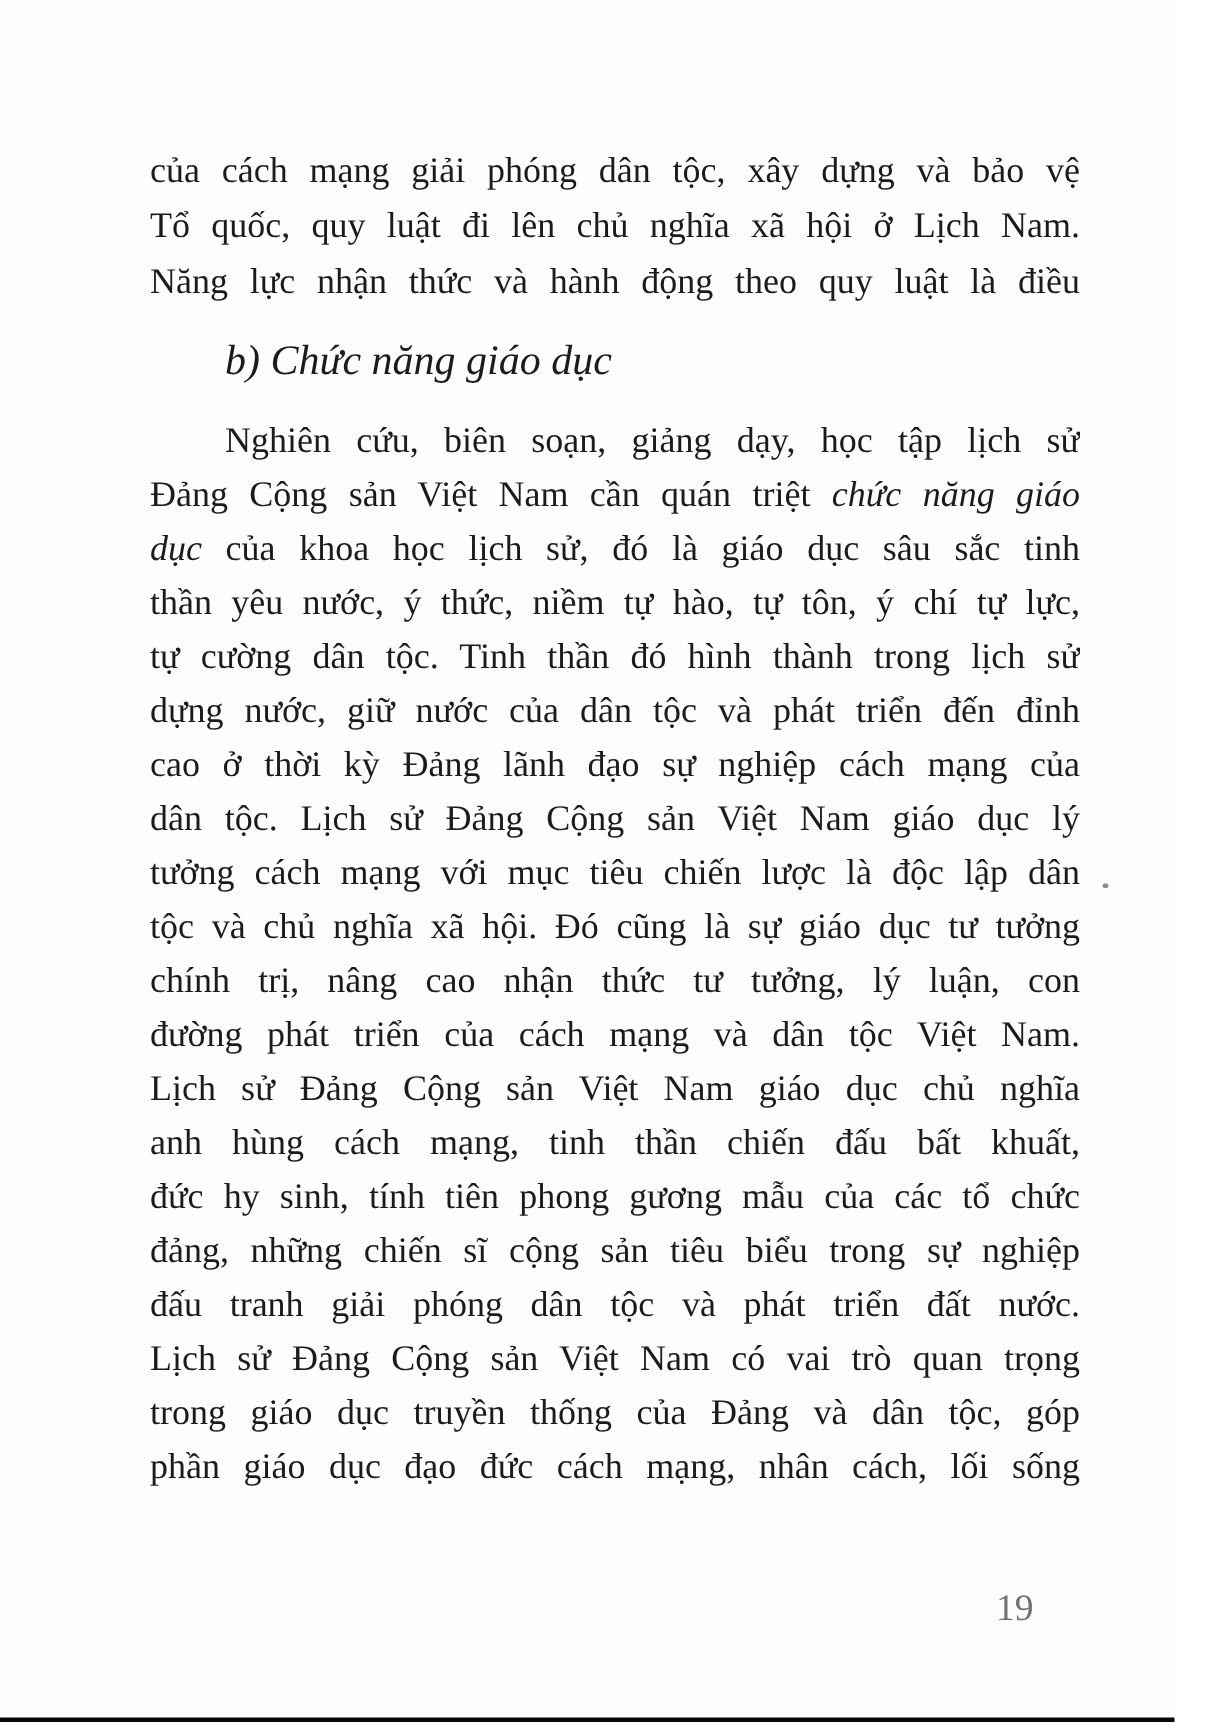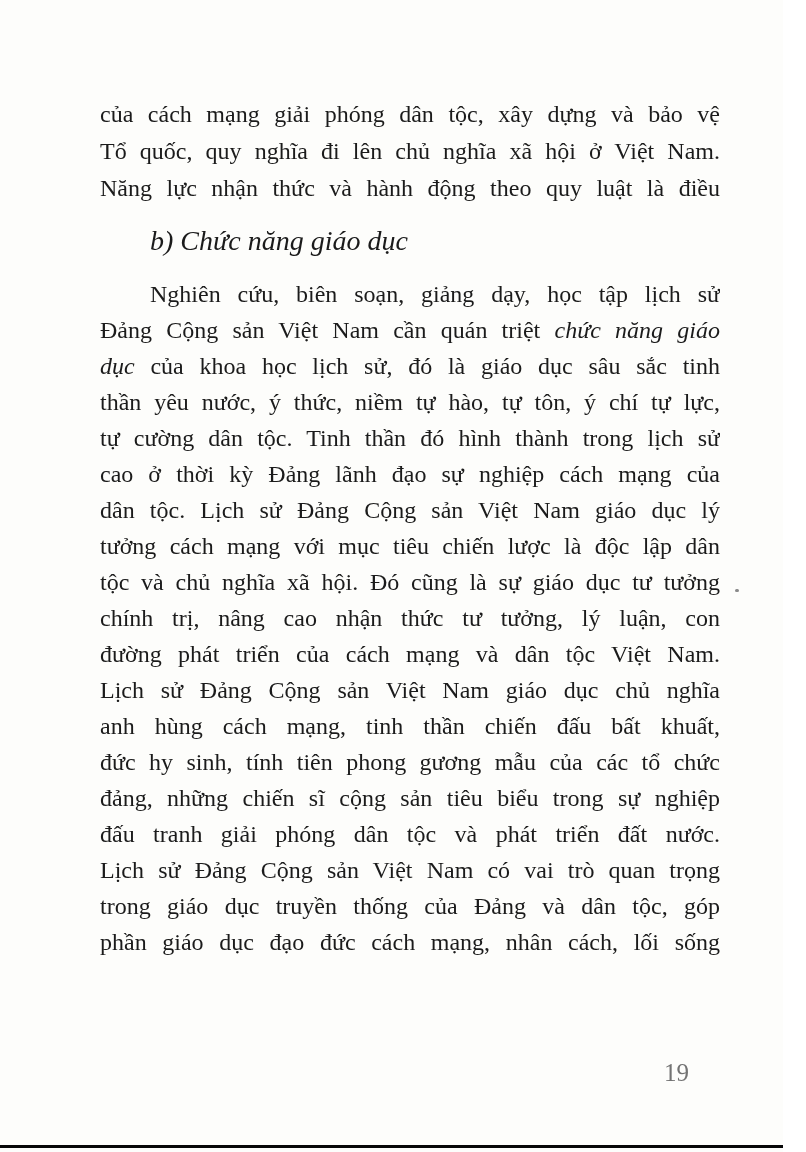--- a/index.html
+++ b/index.html
@@ -90,32 +90,33 @@
 </style>
 </head>
 <body>
 
 <div class="page">
 
   <div class="text-block">
 
     <div class="para para-1">
         <div class="line"><span>của cách mạng giải phóng dân tộc, xây dựng và bảo vệ</span></div>
-        <div class="line"><span>Tổ quốc, quy nghĩa đi lên chủ nghĩa xã hội ở Việt Nam.</span></div>
+        <div class="line"><span>Tổ quốc, quy luật đi lên chủ nghĩa xã hội ở Lịch Nam.</span></div>
         <div class="line"><span>Năng lực nhận thức và hành động theo quy luật là điều</span></div>
       </div>
 
     <div class="section-heading">b) Chức năng giáo dục</div>
 
     <div class="para para-2">
         <div class="line indent"><span>Nghiên cứu, biên soạn, giảng dạy, học tập lịch sử</span></div>
         <div class="line"><span>Đảng Cộng sản Việt Nam cần quán triệt </span><span class="italic">chức năng giáo</span></div>
         <div class="line"><span class="italic">dục</span><span> của khoa học lịch sử, đó là giáo dục sâu sắc tinh</span></div>
         <div class="line"><span>thần yêu nước, ý thức, niềm tự hào, tự tôn, ý chí tự lực,</span></div>
         <div class="line"><span>tự cường dân tộc. Tinh thần đó hình thành trong lịch sử</span></div>
+        <div class="line"><span>dựng nước, giữ nước của dân tộc và phát triển đến đỉnh</span></div>
         <div class="line"><span>cao ở thời kỳ Đảng lãnh đạo sự nghiệp cách mạng của</span></div>
         <div class="line"><span>dân tộc. Lịch sử Đảng Cộng sản Việt Nam giáo dục lý</span></div>
         <div class="line"><span>tưởng cách mạng với mục tiêu chiến lược là độc lập dân</span></div>
         <div class="line"><span>tộc và chủ nghĩa xã hội. Đó cũng là sự giáo dục tư tưởng</span></div>
         <div class="line"><span>chính trị, nâng cao nhận thức tư tưởng, lý luận, con</span></div>
         <div class="line"><span>đường phát triển của cách mạng và dân tộc Việt Nam.</span></div>
         <div class="line"><span>Lịch sử Đảng Cộng sản Việt Nam giáo dục chủ nghĩa</span></div>
         <div class="line"><span>anh hùng cách mạng, tinh thần chiến đấu bất khuất,</span></div>
         <div class="line"><span>đức hy sinh, tính tiên phong gương mẫu của các tổ chức</span></div>
         <div class="line"><span>đảng, những chiến sĩ cộng sản tiêu biểu trong sự nghiệp</span></div>

